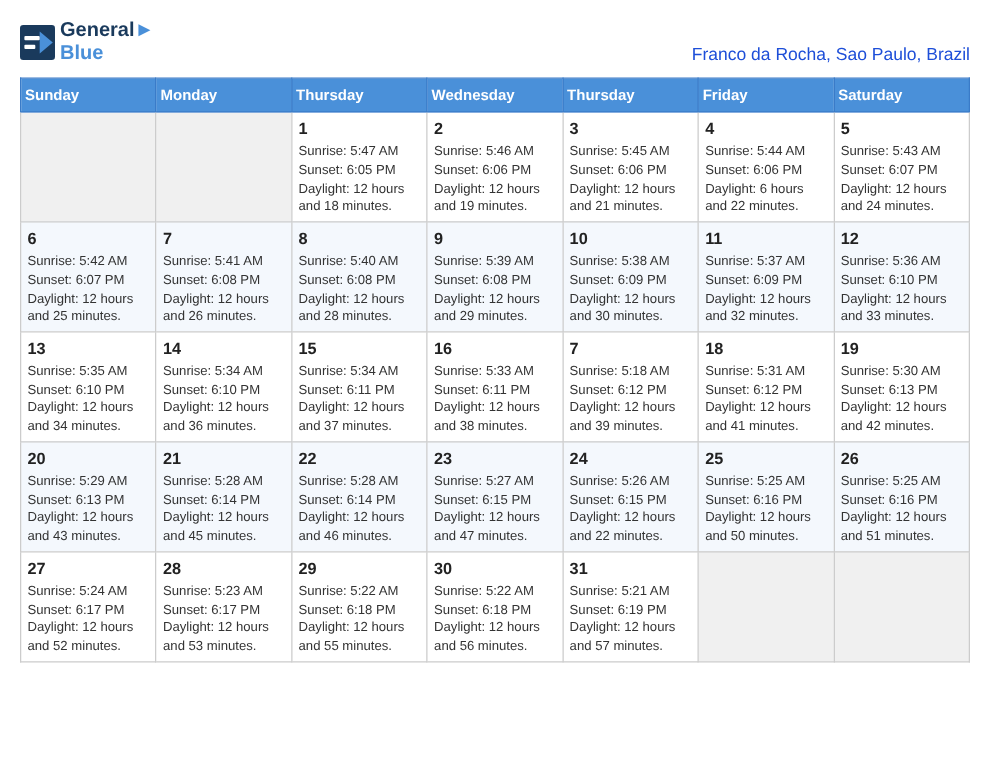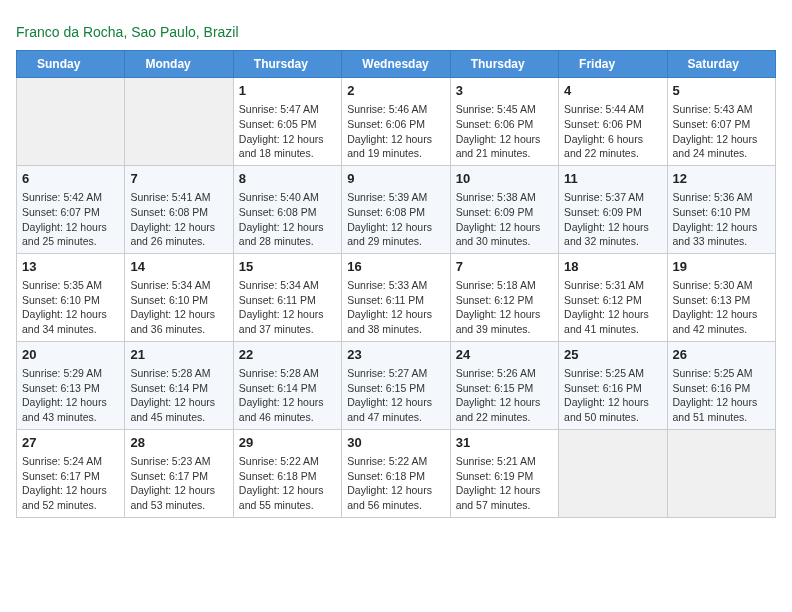--- a/index.html
+++ b/index.html
@@ -27,32 +27,32 @@
     }
     .title-block { text-align: right; }
     .month-title {
       font-size: 36px;
       font-weight: 300;
       color: #222;
       line-height: 1.1;
     }
     .location {
       font-size: 14px;
-      color: #15803d;
-      margin-top: 8px;
+      color: #1d4ed8;
+      margin-top: 19px;
     }
     table {
       width: 100%;
       border-collapse: collapse;
       font-size: 10.5px;
     }
     thead tr th {
       background: #4a90d9;
       color: #fff;
-      padding: 6px 20px;
+      padding: 6px 3px;
       text-align: left;
       font-size: 12px;
       font-weight: bold;
       border: 1px solid #3a7bc8;
     }
     tbody tr td {
       border: 1px solid #ccc;
       vertical-align: top;
       padding: 4px 5px;
       height: 80px;
@@ -70,20 +70,32 @@
     }
     .empty { background: #f9f9f9; }
     tbody tr:nth-child(odd) td { background: #fff; }
     tbody tr:nth-child(even) td { background: #f4f8fd; }
     tbody tr td.empty { background: #f0f0f0; }
   </style>
 </head>
 <body>
 
 <div class="header">
+  <div class="logo">
+    <svg class="logo-icon" viewBox="0 0 32 32">
+      <rect x="0" y="0" width="32" height="32" fill="#1a3a5c" rx="3"></rect>
+      <polygon points="18,6 30,16 18,26" fill="#4a90d9"></polygon>
+      <rect x="4" y="10" width="14" height="4" fill="#fff" rx="1"></rect>
+      <rect x="4" y="18" width="10" height="4" fill="#fff" rx="1"></rect>
+    </svg>
+    <div>
+      <div style="font-size:16px;font-weight:bold;color:#1a3a5c;">General<span style="color:#4a90d9;">►</span></div>
+      <div style="font-size:16px;font-weight:bold;color:#4a90d9;">Blue</div>
+    </div>
+  </div>
   <div class="title-block">
     <div class="location">Franco da Rocha, Sao Paulo, Brazil</div>
   </div>
 </div>
 
 <table>
   <thead>
     <tr id="dow-header">
         <th>Sunday</th>
         <th>Monday</th>

